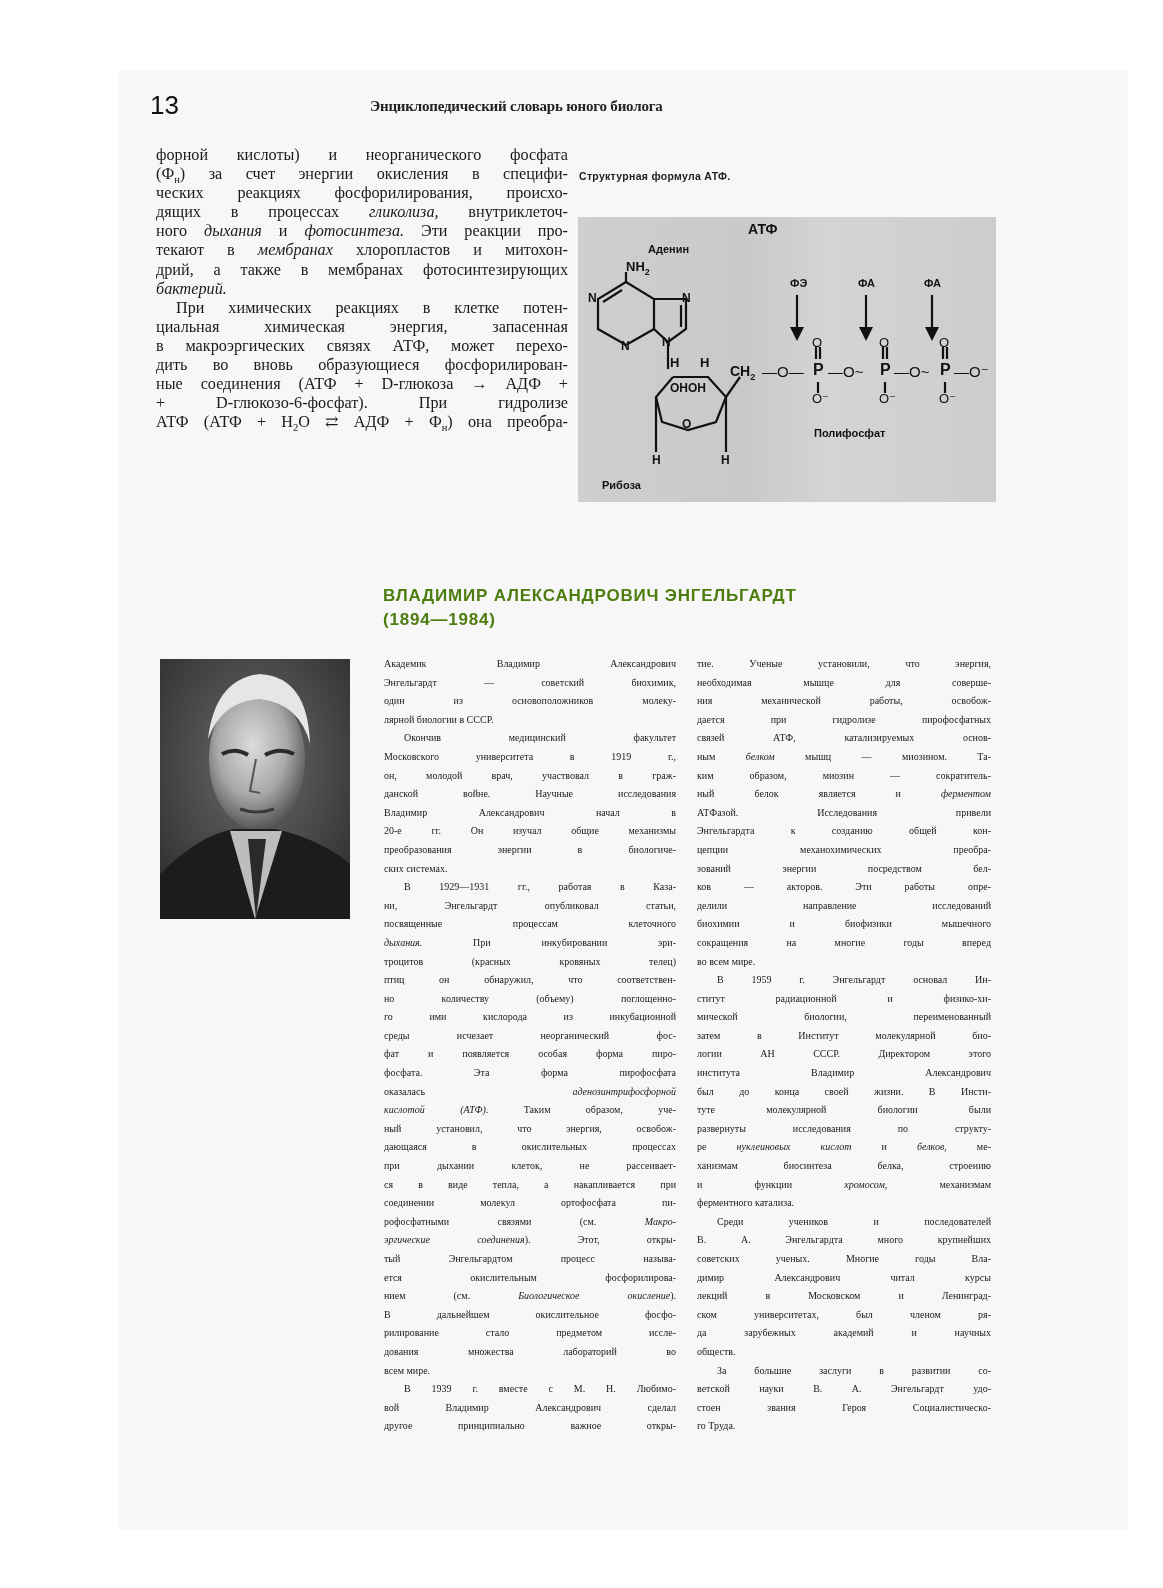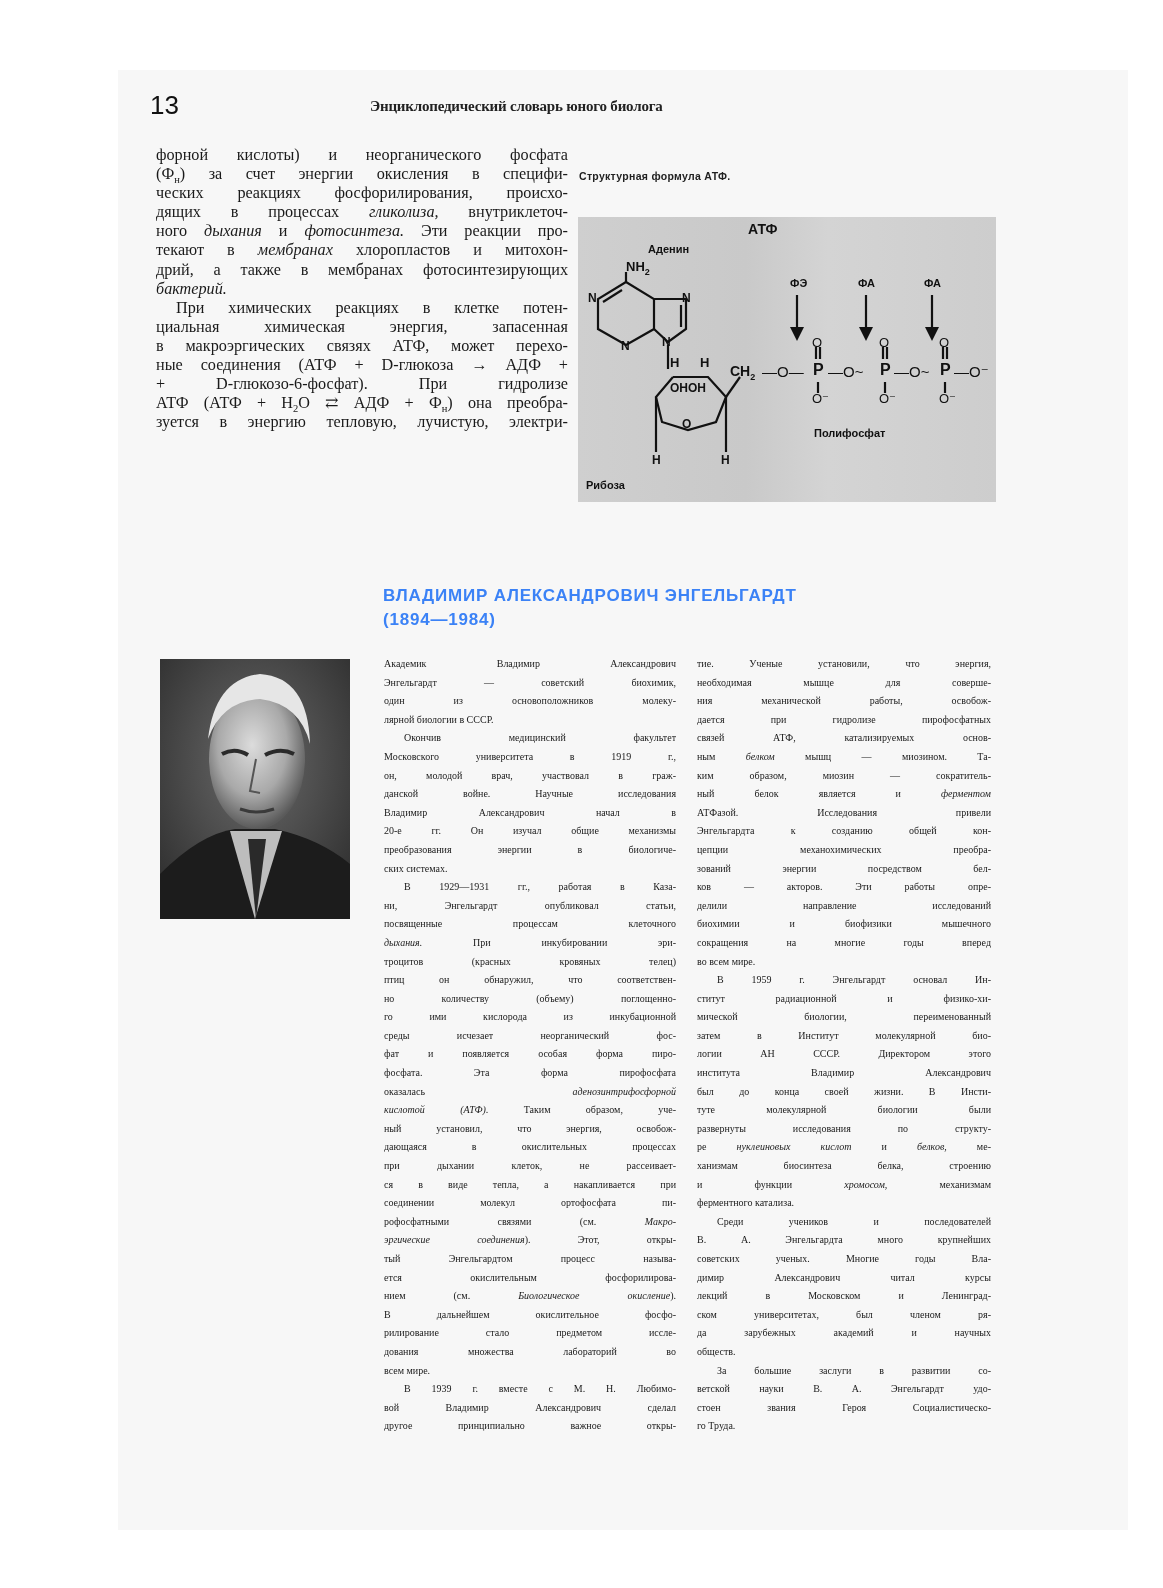--- a/index.html
+++ b/index.html
@@ -13,21 +13,21 @@
   .line{display:block;white-space:nowrap;text-align:justify;text-align-last:justify;height:19.1px;}
   .line.last{text-align-last:left;}
   .indent{padding-left:20px;}
   .it{font-style:italic;}
   .bio .line{height:18.6px;}
   .bio{font-size:10px;line-height:18.6px;}
   .caption{left:579px;top:170px;font-family:"Liberation Sans","DejaVu Sans",sans-serif;font-size:10.5px;font-weight:bold;letter-spacing:0.3px;color:#222;}
   .figure{left:578px;top:217px;width:418px;height:285px;background:linear-gradient(90deg,#cfcfcf 0%,#c9c9c9 40%,#d4d4d4 60%,#cdcdcd 100%);}
   .figure svg{position:absolute;left:0;top:0;}
   .fig-label{position:absolute;font-family:"Liberation Sans","DejaVu Sans",sans-serif;font-weight:bold;color:#111;}
-  .heading{left:383px;top:584px;font-family:"Liberation Sans","DejaVu Sans",sans-serif;font-size:17px;font-weight:bold;letter-spacing:0.8px;color:#3b82f6;line-height:24px;}
+  .heading{left:383px;top:584px;font-family:"Liberation Sans","DejaVu Sans",sans-serif;font-size:17px;font-weight:bold;letter-spacing:0.8px;color:#4d7c0f;line-height:24px;}
   .photo{left:160px;top:659px;width:190px;height:260px;background:#3e3e3e;overflow:hidden;}
 </style>
 </head>
 <body>
 
 <div class="page-shade"></div>
 
 <div class="abs pagenum">13</div>
 <div class="abs running">Энциклопедический словарь юного биолога</div>
 
@@ -36,24 +36,24 @@
     <span class="line"><span>(Ф</span><sub style="font-size: 0.65em;">н</sub><span>)  за счет энергии окисления в специфи-</span></span>
     <span class="line"><span>ческих реакциях фосфорилирования, происхо-</span></span>
     <span class="line"><span>дящих в процессах </span><span class="it">гликолиза,</span><span> внутриклеточ-</span></span>
     <span class="line"><span>ного </span><span class="it">дыхания</span><span> и </span><span class="it">фотосинтеза.</span><span> Эти реакции про-</span></span>
     <span class="line"><span>текают в </span><span class="it">мембранах</span><span> хлоропластов и митохон-</span></span>
     <span class="line"><span>дрий, а также в мембранах фотосинтезирующих</span></span>
     <span class="line last"><span class="it">бактерий.</span></span>
     <span class="line indent"><span>При химических реакциях в клетке потен-</span></span>
     <span class="line"><span>циальная химическая энергия, запасенная</span></span>
     <span class="line"><span>в макроэргических связях АТФ, может перехо-</span></span>
+    <span class="line"><span>дить во вновь образующиеся фосфорилирован-</span></span>
     <span class="line"><span>ные соединения (АТФ + D-глюкоза → АДФ +</span></span>
     <span class="line"><span>+ D-глюкозо-6-фосфат).      При      гидролизе</span></span>
     <span class="line"><span>АТФ (АТФ + H</span><sub style="font-size: 0.65em;">2</sub><span>O ⇄ АДФ + Ф</span><sub style="font-size: 0.65em;">н</sub><span>) она преобра-</span></span>
-    <span class="line"><span>зуется в энергию тепловую, лучистую, электри-</span></span>
   </div>
 
 <div class="abs caption">Структурная формула АТФ.</div>
 
 <div class="abs figure">
   <svg width="418" height="285" viewBox="0 0 418 285">
     <g stroke="#111" stroke-width="2.2" fill="none">
 
       <polyline points="48,65 20,82 20,112 48,128 76,112 76,82 48,65"></polyline>
       <line x1="48" y1="65" x2="48" y2="55"></line>
@@ -119,21 +119,21 @@
   <span class="fig-label" style="left:302px;top:144px;font-size:16px;">P</span>
   <span class="fig-label" style="left:316px;top:146px;font-size:15px;font-weight:normal;">—O~</span>
   <span class="fig-label" style="left:362px;top:144px;font-size:16px;">P</span>
   <span class="fig-label" style="left:376px;top:146px;font-size:15px;font-weight:normal;">—O⁻</span>
 
   <span class="fig-label" style="left:234px;top:174px;font-size:13px;font-weight:normal;">O⁻</span>
   <span class="fig-label" style="left:301px;top:174px;font-size:13px;font-weight:normal;">O⁻</span>
   <span class="fig-label" style="left:361px;top:174px;font-size:13px;font-weight:normal;">O⁻</span>
 
   <span class="fig-label" style="left:236px;top:210px;font-size:11px;">Полифосфат</span>
-  <span class="fig-label" style="left:8px;top:262px;font-size:11px;">Рибоза</span>
+  <span class="fig-label" style="left:24px;top:262px;font-size:11px;">Рибоза</span>
 </div>
 
 <div class="abs heading">
   <div>ВЛАДИМИР АЛЕКСАНДРОВИЧ ЭНГЕЛЬГАРДТ</div>
   <div>(1894—1984)</div>
 </div>
 
 <div class="abs photo" title="Портрет В. А. Энгельгардта">
   <svg width="190" height="260" viewBox="0 0 190 260">
     <defs>

